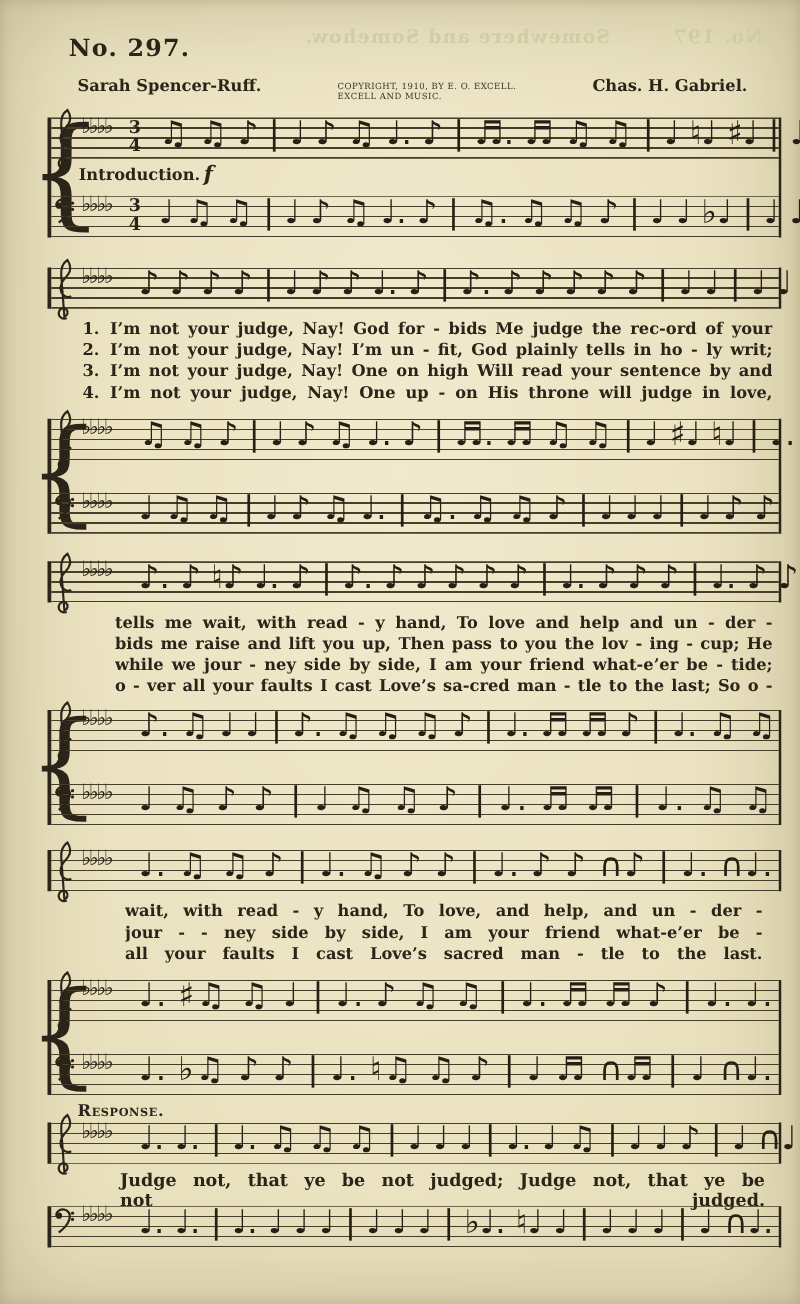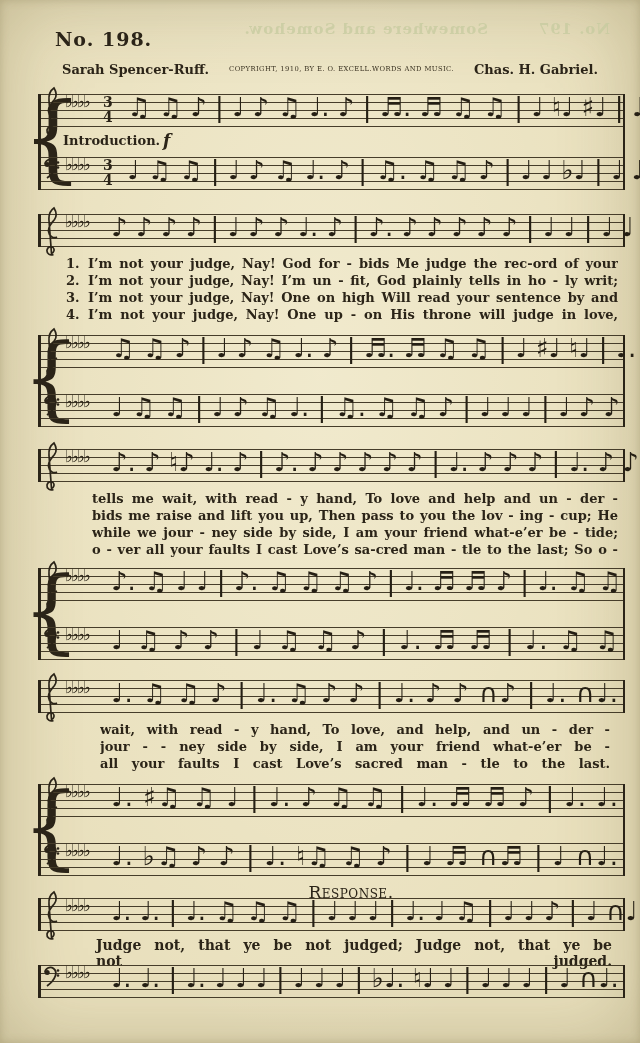--- a/index.html
+++ b/index.html
@@ -15,21 +15,21 @@
     position:absolute; top:20px; left:140px; width:470px;
     transform:scaleX(-1);
     color:#c6cb9f; opacity:.75; font-weight:bold; font-size:15px;
     white-space:pre; letter-spacing:1px; pointer-events:none;
   }
   .header{position:relative; padding-top:26px; height:34px;}
   .hymn-no{position:absolute; left:55px; top:28px; font-size:19px; font-weight:bold; letter-spacing:1px;}
   .title{margin:0; text-align:center; font-size:25px; font-weight:bold; letter-spacing:.5px;}
   .byline{margin:2px 42px 0 62px; height:30px; display:flex; justify-content:space-between; align-items:flex-start;}
   .lyricist,.composer{font-size:13px; font-weight:bold;}
-  .copyright{display:flex; flex-direction:row; font-size:6.8px; letter-spacing:.4px; line-height:8px; margin-top:3px; color:#3a3322;}
+  .copyright{display:flex; flex-direction:column; font-size:6.8px; letter-spacing:.4px; line-height:8px; margin-top:3px; color:#3a3322;}
   
   .music{margin-left:38px; width:587px; position:relative;}
   .staff{
     position:relative; height:33px;
     background:repeating-linear-gradient(to bottom, #463d2a 0px, #463d2a 1px, transparent 1px, transparent 8px);
     background-size:100% 33px; background-repeat:no-repeat;
   }
   .clef{position:absolute; left:2px; top:-11px; color:#2b2418;}
   .clef.bassc{top:0px;}
   .keysig{position:absolute; left:24px; top:-3px; font-family:"DejaVu Sans",sans-serif; font-size:17px; letter-spacing:-2px; font-weight:bold;}
@@ -53,42 +53,42 @@
   .dyn{position:absolute; left:122px; top:3px; font-size:17px; font-weight:bold; font-style:italic; font-family:"DejaVu Serif",serif;}
   
   .lyrics{margin-left:66px; width:552px;}
   .lyric-line{display:flex; font-size:13px; font-weight:bold; line-height:17px; color:#2b2418;}
   .vnum{width:22px; flex:none;}
   .ltext{flex:1; text-align:justify; text-align-last:justify; word-spacing:2px; white-space:normal; overflow:hidden; height:17px;}
   .lyrics.block2 {margin-left:92px; width:526px;}
   .lyrics.block2 .ltext{word-spacing:1px;}
   .lyrics.block3 {margin-left:100px; width:510px;}
   .lyrics.block3 .ltext{word-spacing:6px;}
-  .resp-label{margin:6px 0 0 62px; font-size:17px; font-weight:normal; font-variant:small-caps; letter-spacing:.5px; height:14px;text-align:center;}
+  .resp-label{margin:6px 0 0 62px; font-size:13px; font-weight:bold; font-variant:small-caps; letter-spacing:.5px; height:14px;}
   .resp-lyric{margin:6px 0 0 96px; width:516px; height:18px; font-size:14px; font-weight:bold; text-align:justify; text-align-last:justify; word-spacing:6px;}
   
   .mt2{margin-top:2px;} .mt8{margin-top:8px;} .mt10{margin-top:10px;}
   .mt12{margin-top:12px;} .mt20{margin-top:20px;} .mt22{margin-top:22px;} .mt24{margin-top:24px;}
 </style>
 </head>
 <body>
 
 <div class="page">
 
   <div class="ghost">No. 197        Somewhere and Somehow.</div>
 
   <div class="header">
-    <span class="hymn-no">No. 198.</span>
+    <span class="hymn-no">No. 297.</span>
   </div>
 
   <div class="byline">
     <span class="lyricist">Sarah Spencer-Ruff.</span>
     <span class="copyright">
       <span>COPYRIGHT, 1910, BY E. O. EXCELL.</span>
-      <span>WORDS AND MUSIC.</span>
+      <span>EXCELL AND MUSIC.</span>
     </span>
     <span class="composer">Chas. H. Gabriel.</span>
   </div>
 
   <div class="grand intro mt2">
     <div class="brace">{</div>
     <div class="gstaves">
       <div class="staff">
         <span class="clef">
           <svg width="20" height="54" viewBox="0 0 20 54">

